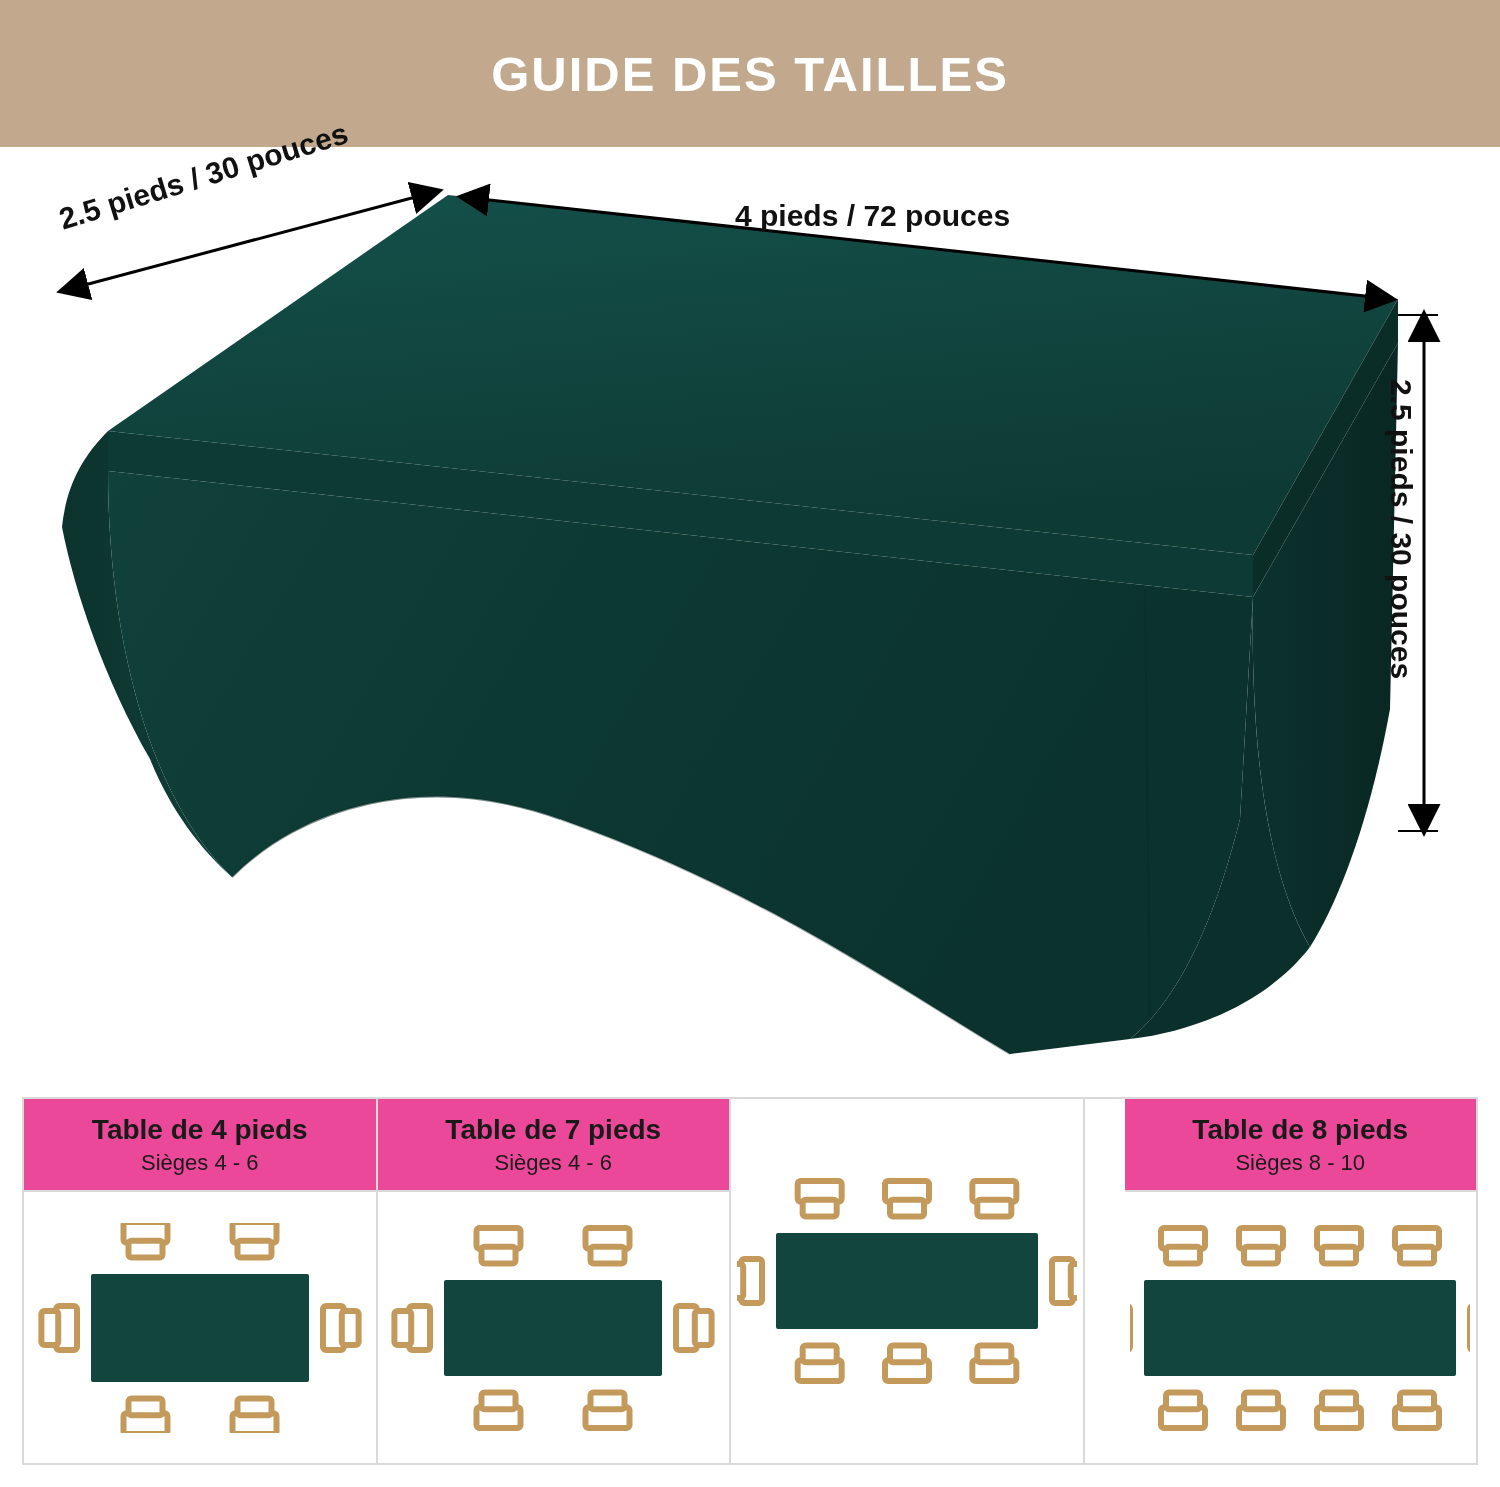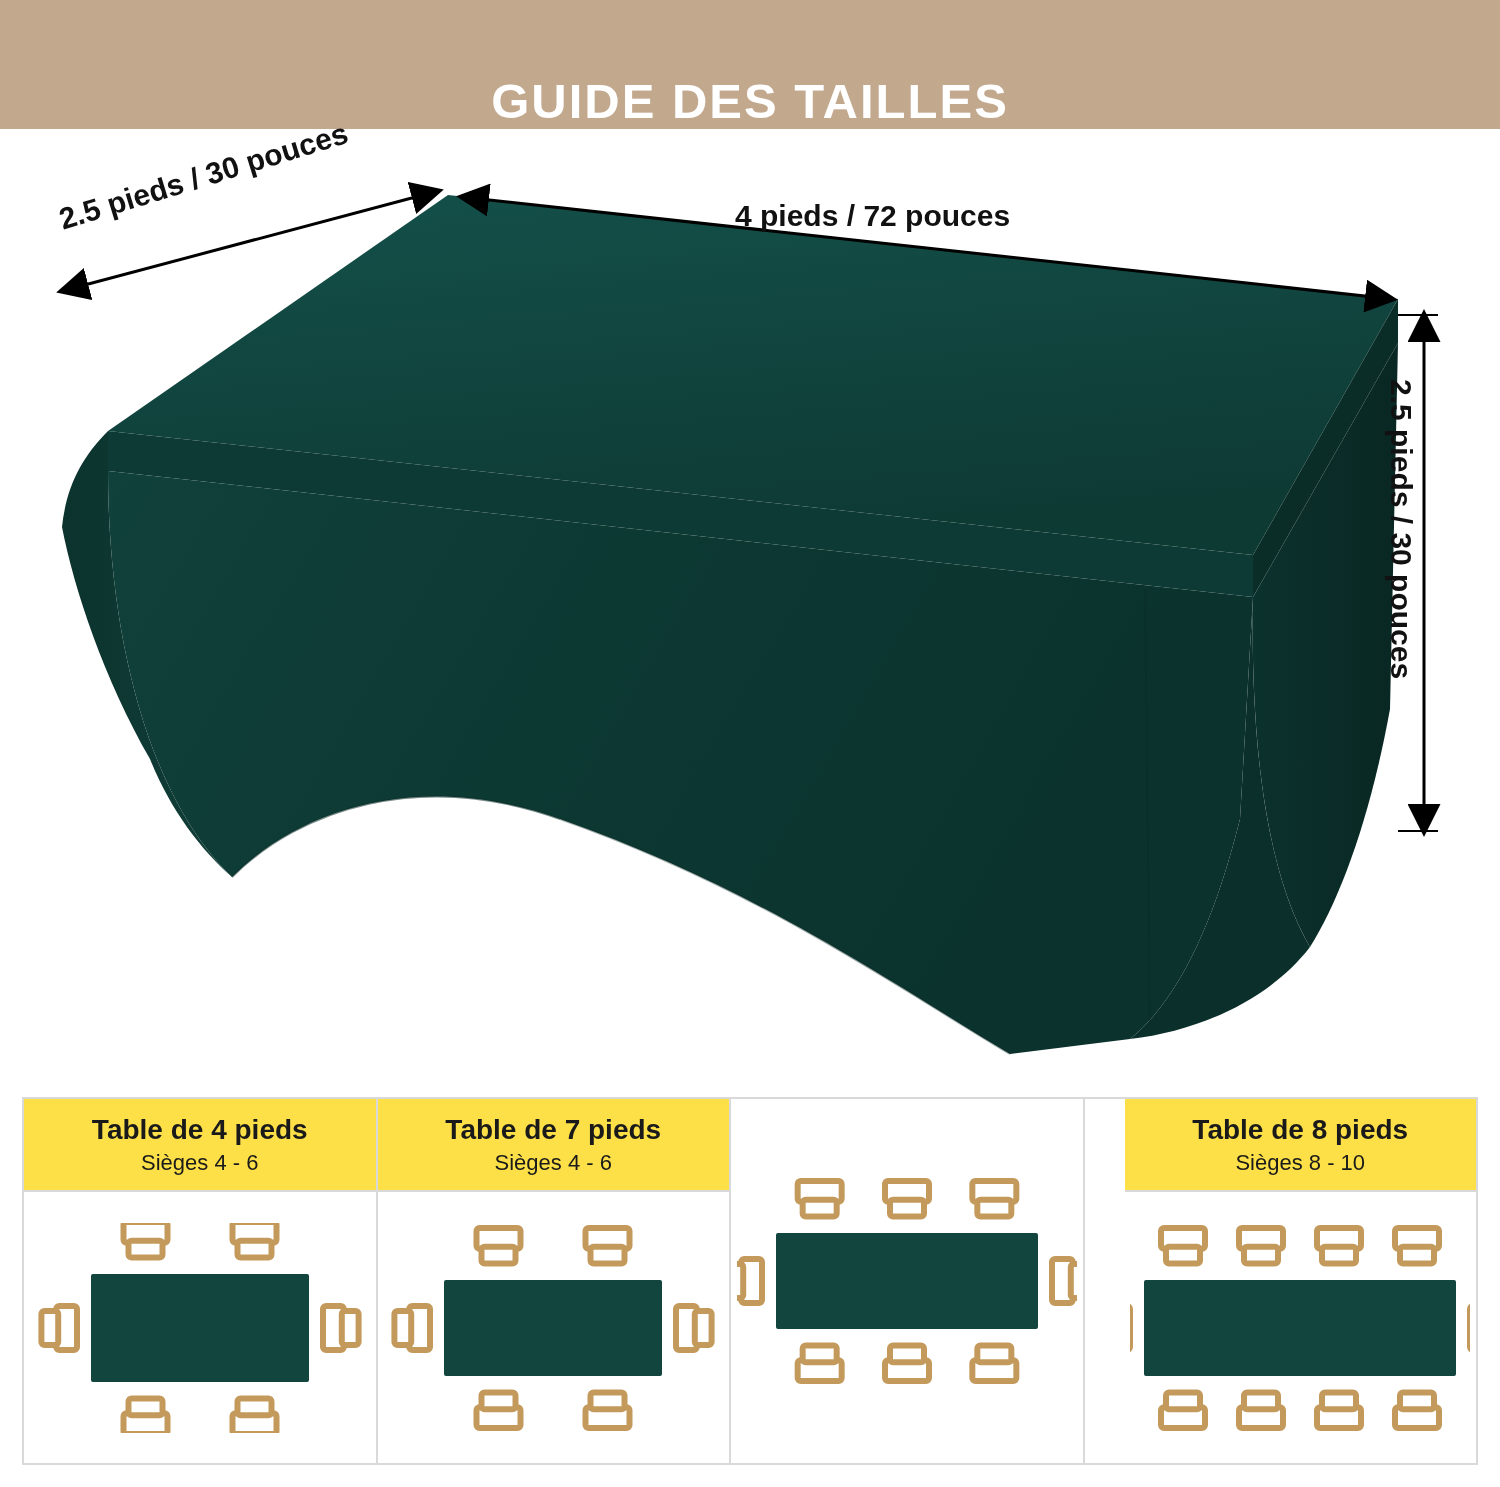--- a/index.html
+++ b/index.html
@@ -14,24 +14,24 @@
     position: relative;
     overflow: hidden;
   }
 
   
   .header-banner {
     position: absolute;
     left: 0;
     top: 0;
     width: 1500px;
-    height: 129px;
+    height: 147px;
     background: #c2a98e;
     display: flex;
-    align-items: flex-end;
+    align-items: center;
     justify-content: center;
   }
   .header-title {
     color: #ffffff;
     font-size: 49px;
     font-weight: bold;
     letter-spacing: 2px;
     text-align: center;
   }
 
@@ -86,21 +86,21 @@
     box-sizing: border-box;
     border-right: 2px solid #d9d9d9;
     display: flex;
     flex-direction: column;
   }
   .size-col:last-child {
     border-right: none;
     margin-left: 40px;
   }
   .col-head {
-    background: #fde047;
+    background: #ec4899;
     padding: 14px 6px 14px 6px;
     text-align: center;
     border-bottom: 2px solid #d9d9d9;
   }
   .col-title {
     font-size: 28px;
     font-weight: bold;
     color: #1a1a1a;
     line-height: 1.18;
   }

